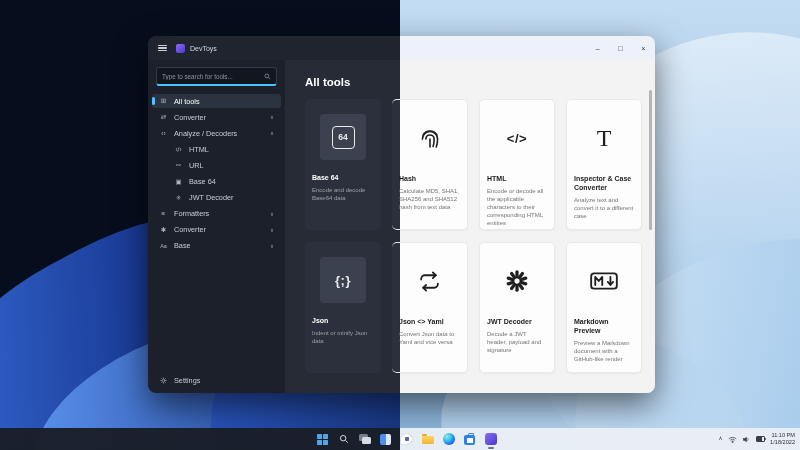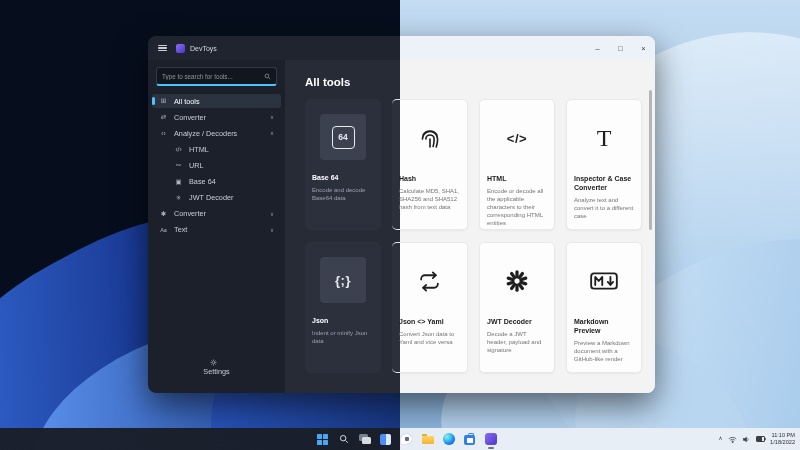--- a/index.html
+++ b/index.html
@@ -48,21 +48,21 @@
   .searchbox input::placeholder{color:#8d94a0;}
   .nav{display:flex;flex-direction:column;}
   .nav-item{height:14.5px;display:flex;align-items:center;padding:0 7px;margin:.8px 4px;
     border-radius:3px;color:#c8cdd6;font-size:7.3px;position:relative;cursor:pointer;}
   .nav-item.sel{background:#2c3340;color:#fff;}
   .nav-item.sel::before{content:"";position:absolute;left:0;top:3px;width:2.5px;height:8.5px;
     border-radius:2px;background:#4cc2ff;}
   .nav-item.child{padding-left:22px;}
   .nico{width:9px;margin-right:6px;font-size:6.5px;color:#aeb4bf;text-align:center;flex:none;}
   .chev{margin-left:auto;font-size:5.5px;color:#8a909b;}
-  .settings-row{margin-top:auto;margin-bottom:20px;flex-direction:column;}
+  .settings-row{margin-top:auto;margin-bottom:5px;}
 
   
   .main{flex:1;position:relative;background:linear-gradient(90deg,#262b36 0 115px,#f3f3f3 115px);
     padding:16px 0 0 20px;box-sizing:border-box;}
   .heading{font-size:11.5px;font-weight:600;color:#ffffff;margin:0 0 11px 0;}
   .grid{display:grid;grid-template-columns:repeat(4,76px);gap:12px 11px;}
   .card{width:76px;height:131px;border-radius:5px;padding:7px 7px;box-sizing:border-box;
     display:flex;flex-direction:column;cursor:pointer;}
   .card.dark{background:#2b303c;}
   .card.light{background:#fdfdfd;border:1px solid #e9e9e9;box-shadow:0 1px 2px rgba(0,0,0,.05);}
@@ -183,27 +183,32 @@
           </div>
           <div class="nav-item child">
             <span class="nico">▣</span>
             <span>Base 64</span>
           </div>
           <div class="nav-item child">
             <span class="nico">✳</span>
             <span>JWT Decoder</span>
           </div>
           <div class="nav-item">
+            <span class="nico">≡</span>
+            <span>Formatters</span>
+            <span class="chev">∨</span>
+          </div>
+          <div class="nav-item">
             <span class="nico">✱</span>
             <span>Converter</span>
             <span class="chev">∨</span>
           </div>
           <div class="nav-item">
             <span class="nico" style="font-size:5.5px;">Aa</span>
-            <span>Text</span>
+            <span>Base</span>
             <span class="chev">∨</span>
           </div>
         </div>
         <div class="nav-item settings-row">
           <span class="nico">
             <svg width="7" height="7" viewBox="0 0 24 24" fill="none" stroke="#aeb4bf" stroke-width="2" stroke-linecap="round">
               <circle cx="12" cy="12" r="4.5"></circle>
               <path d="M12 2.5v3M12 18.5v3M2.5 12h3M18.5 12h3M5.3 5.3l2.1 2.1M16.6 16.6l2.1 2.1M18.7 5.3l-2.1 2.1M7.4 16.6l-2.1 2.1"></path>
             </svg>
           </span>

